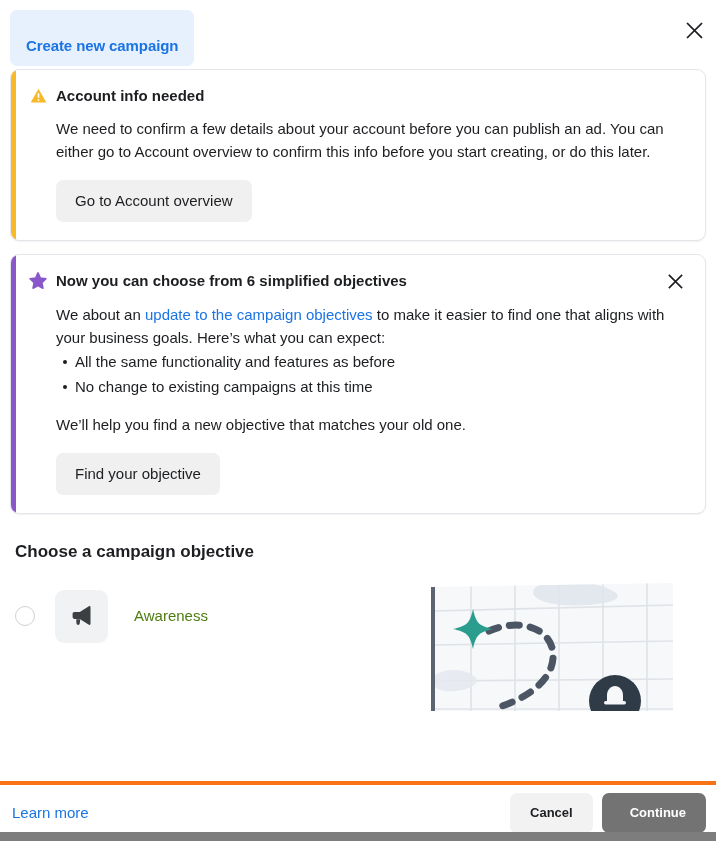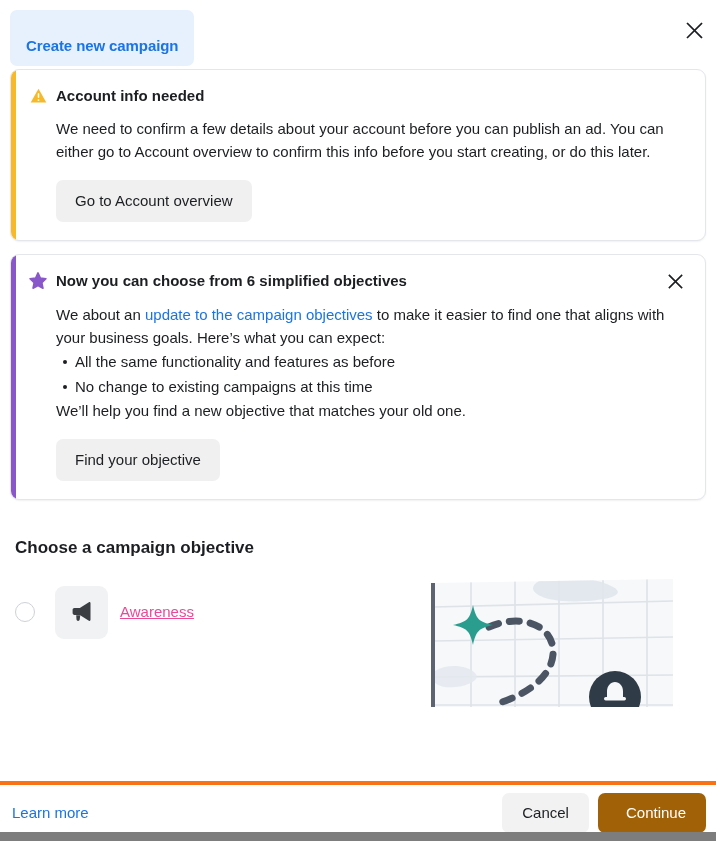--- a/index.html
+++ b/index.html
@@ -125,42 +125,42 @@
     line-height: 25px;
   }
   .alert-list li::before {
     content: "";
     position: absolute;
     left: -12px; top: 11px;
     width: 4px; height: 4px;
     border-radius: 50%;
     background: #1c1e21;
   }
-  .alert-body p.spaced { margin-top: 0; }
+  .alert-body p.spaced { margin-top: 14px; }
 
   .ghost-btn {
     display: inline-block;
     margin-top: 17px;
     background: #f0f0f0;
     border: none;
     border-radius: 7px;
     padding: 13px 19px;
     font-size: 15px;
     line-height: 16px;
     color: #1c1e21;
     font-family: "Liberation Sans", sans-serif;
     cursor: pointer;
   }
 
   
   .section-title {
     font-size: 17px;
     font-weight: bold;
     color: #1c1e21;
-    margin: 37px 0 0 5px;
+    margin: 27px 0 0 5px;
     line-height: 22px;
   }
   .objective-area {
     position: relative;
     margin-top: 18px;
     display: flex;
   }
   .objective-list {
     flex: 0 0 405px;
     padding-left: 5px;
@@ -184,24 +184,23 @@
     width: 53px; height: 53px;
     border-radius: 9px;
     background: #f1f2f3;
     display: flex;
     align-items: center;
     justify-content: center;
   }
   .obj-icon svg { display:block; }
   .obj-label {
     font-size: 15px;
-    color: #ec4899;
-    margin-left: 12px;
+    color: #4d7c0f;
+    margin-left: 26px;
     line-height: 20px;
-    text-decoration: underline;
   }
 
   
   .illustration {
     position: absolute;
     left: 417px;
     top: 0;
     width: 248px;
     height: 130px;
     overflow: hidden;
@@ -221,33 +220,34 @@
   .learn-more {
     font-size: 15px;
     color: #1b74e4;
     cursor: pointer;
     line-height: 20px;
   }
   .footer-spacer { flex: 1 1 auto; }
   .btn {
     border: none;
     border-radius: 7px;
-    font-size: 15px;
+    font-size: 13px;
     font-family: "Liberation Sans", sans-serif;
     padding: 12px 20px;
     line-height: 16px;
     cursor: pointer;
+    font-weight: bold;
   }
   .btn-secondary {
     background: #f2f2f2;
     color: #1c1e21;
     margin-right: 9px;
   }
   .btn-primary-disabled {
-    background: #a16207;
+    background: #737373;
     color: #ffffff;
     cursor: default;
     padding-left: 28px;
   }
 
   
   .hscrollbar {
     position: absolute;
     left: 0; bottom: 0;
     width: 716px;

